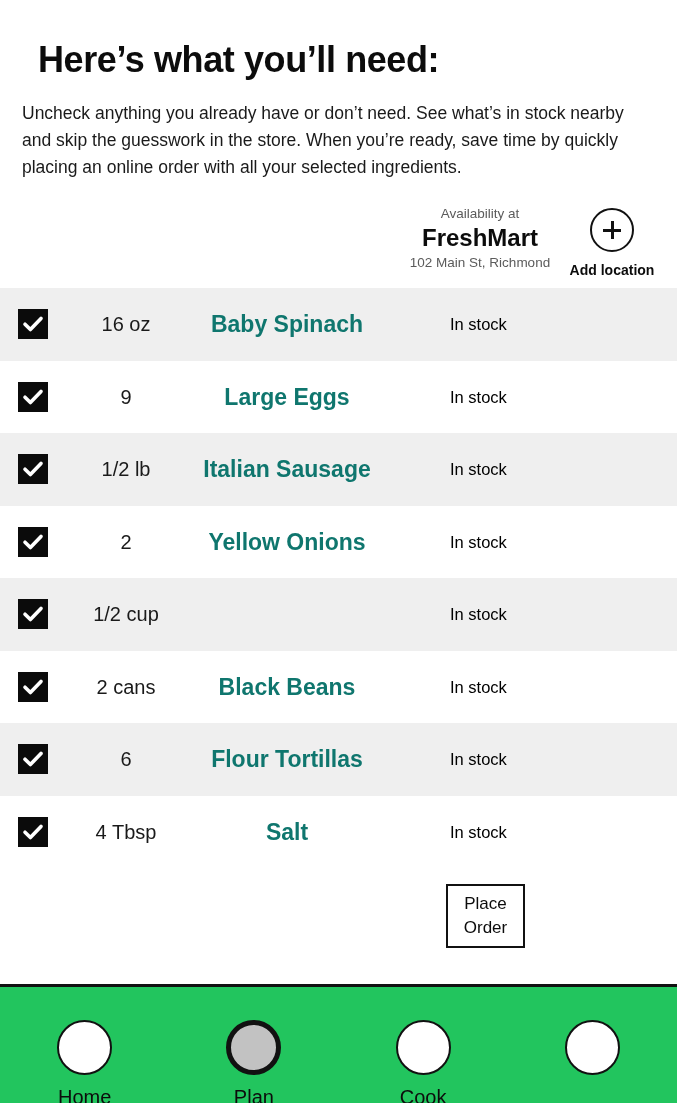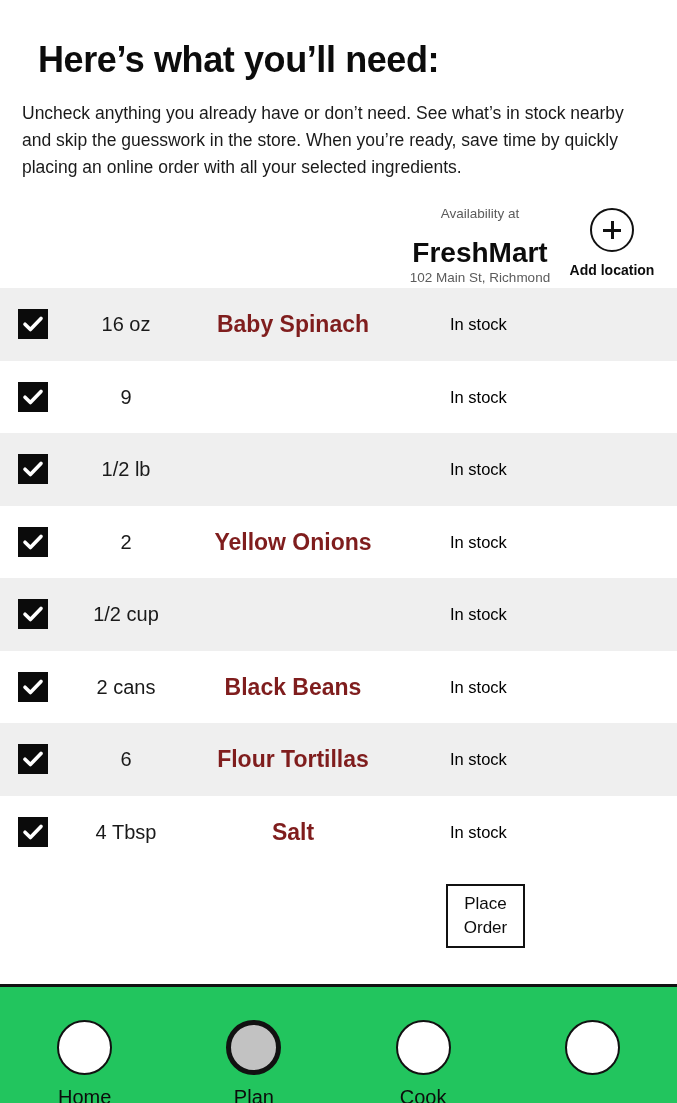--- a/index.html
+++ b/index.html
@@ -49,25 +49,25 @@
     top: 2px;
     width: 160px;
     text-align: center;
   }
   .store-avail-label {
     font-size: 13.5px;
     color: #5b5b5b;
     line-height: 18px;
   }
   .store-name {
-    font-size: 28px;
+    font-size: 24px;
     font-weight: bold;
     color: #0c0c0c;
     line-height: 28px;
-    margin-top: 16px;
+    margin-top: 1px;
   }
   .store-address {
     font-size: 13.5px;
     color: #5b5b5b;
     line-height: 18px;
     margin-top: 2px;
   }
   .add-location-block {
     position: absolute;
     left: 560px;
@@ -147,28 +147,28 @@
     width: 120px;
     top: 50%;
     transform: translateY(-50%);
     text-align: center;
     font-size: 20px;
     color: #1a1a1a;
     line-height: 26px;
   }
   .row-name {
     position: absolute;
-    left: 193px;
+    left: 187px;
     width: 200px;
     top: 50%;
     transform: translateY(-50%);
     text-align: center;
     font-size: 23px;
     font-weight: bold;
-    color: #7f1d1d;
+    color: #0f766e;
     line-height: 30px;
     white-space: nowrap;
   }
   .row-stock {
     position: absolute;
     left: 450px;
     top: 50%;
     transform: translateY(-50%);
     font-size: 16.5px;
     color: #000000;
@@ -280,29 +280,31 @@
       <span class="row-name">Baby Spinach</span>
       <span class="row-stock">In stock</span>
     </div>
     <div class="ingredient-row">
       <span class="row-check">
         <svg width="30" height="30" viewBox="0 0 30 30" aria-hidden="true">
           <path d="M7 15.2 L12.4 20.6 L23 9.4" fill="none" stroke="#ffffff" stroke-width="3.6" stroke-linecap="round" stroke-linejoin="round"></path>
         </svg>
       </span>
       <span class="row-qty">9</span>
+      <span class="row-name">Large Eggs</span>
       <span class="row-stock">In stock</span>
     </div>
     <div class="ingredient-row alt">
       <span class="row-check">
         <svg width="30" height="30" viewBox="0 0 30 30" aria-hidden="true">
           <path d="M7 15.2 L12.4 20.6 L23 9.4" fill="none" stroke="#ffffff" stroke-width="3.6" stroke-linecap="round" stroke-linejoin="round"></path>
         </svg>
       </span>
       <span class="row-qty">1/2 lb</span>
+      <span class="row-name">Italian Sausage</span>
       <span class="row-stock">In stock</span>
     </div>
     <div class="ingredient-row">
       <span class="row-check">
         <svg width="30" height="30" viewBox="0 0 30 30" aria-hidden="true">
           <path d="M7 15.2 L12.4 20.6 L23 9.4" fill="none" stroke="#ffffff" stroke-width="3.6" stroke-linecap="round" stroke-linejoin="round"></path>
         </svg>
       </span>
       <span class="row-qty">2</span>
       <span class="row-name">Yellow Onions</span>

